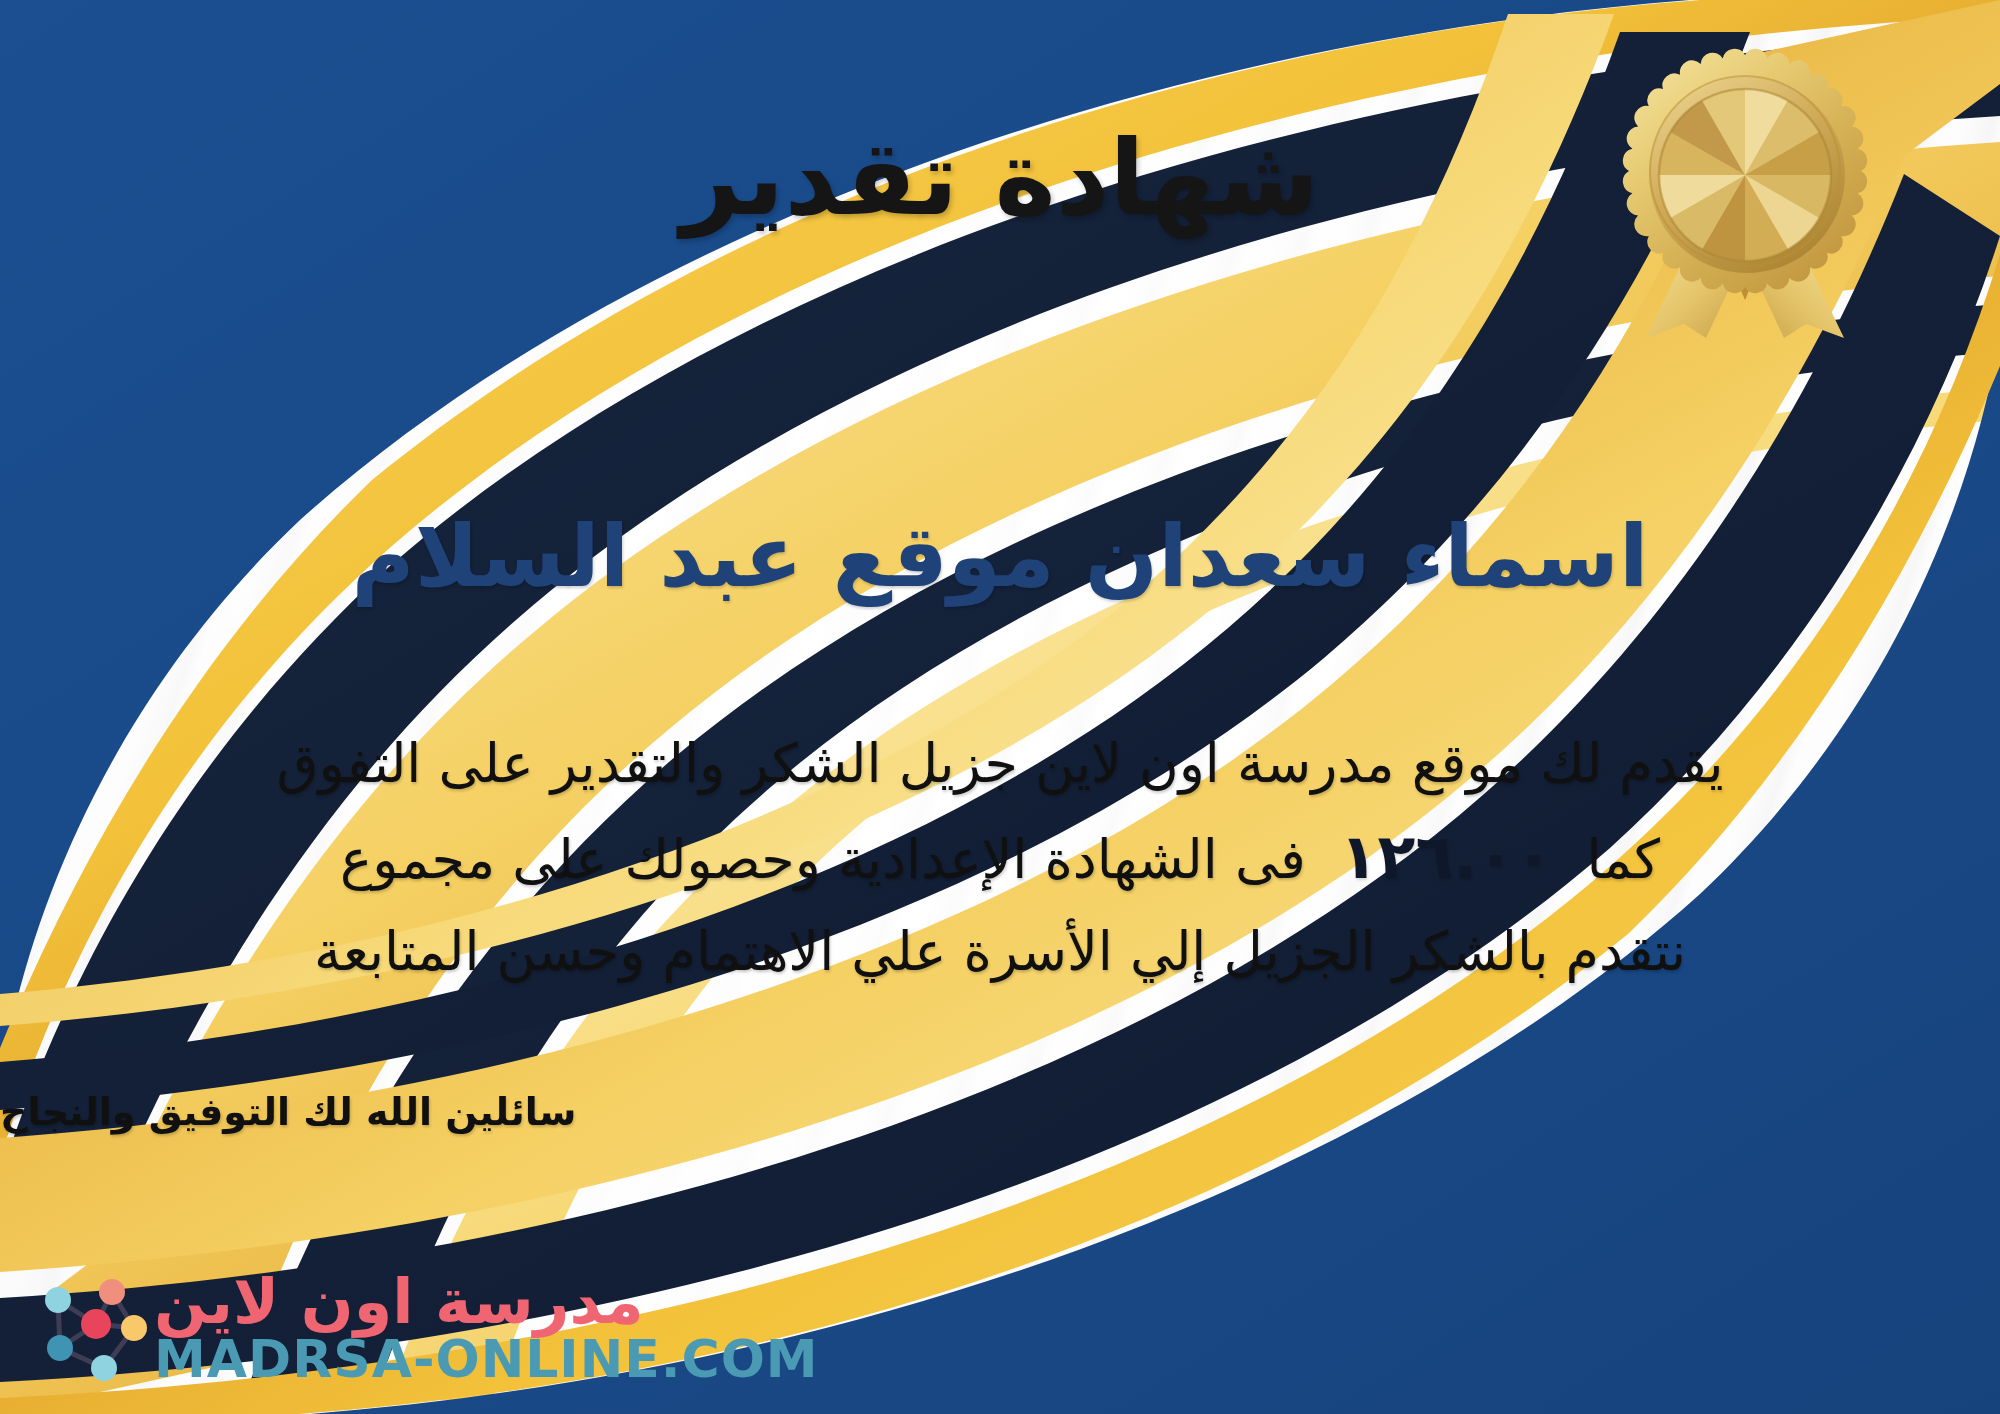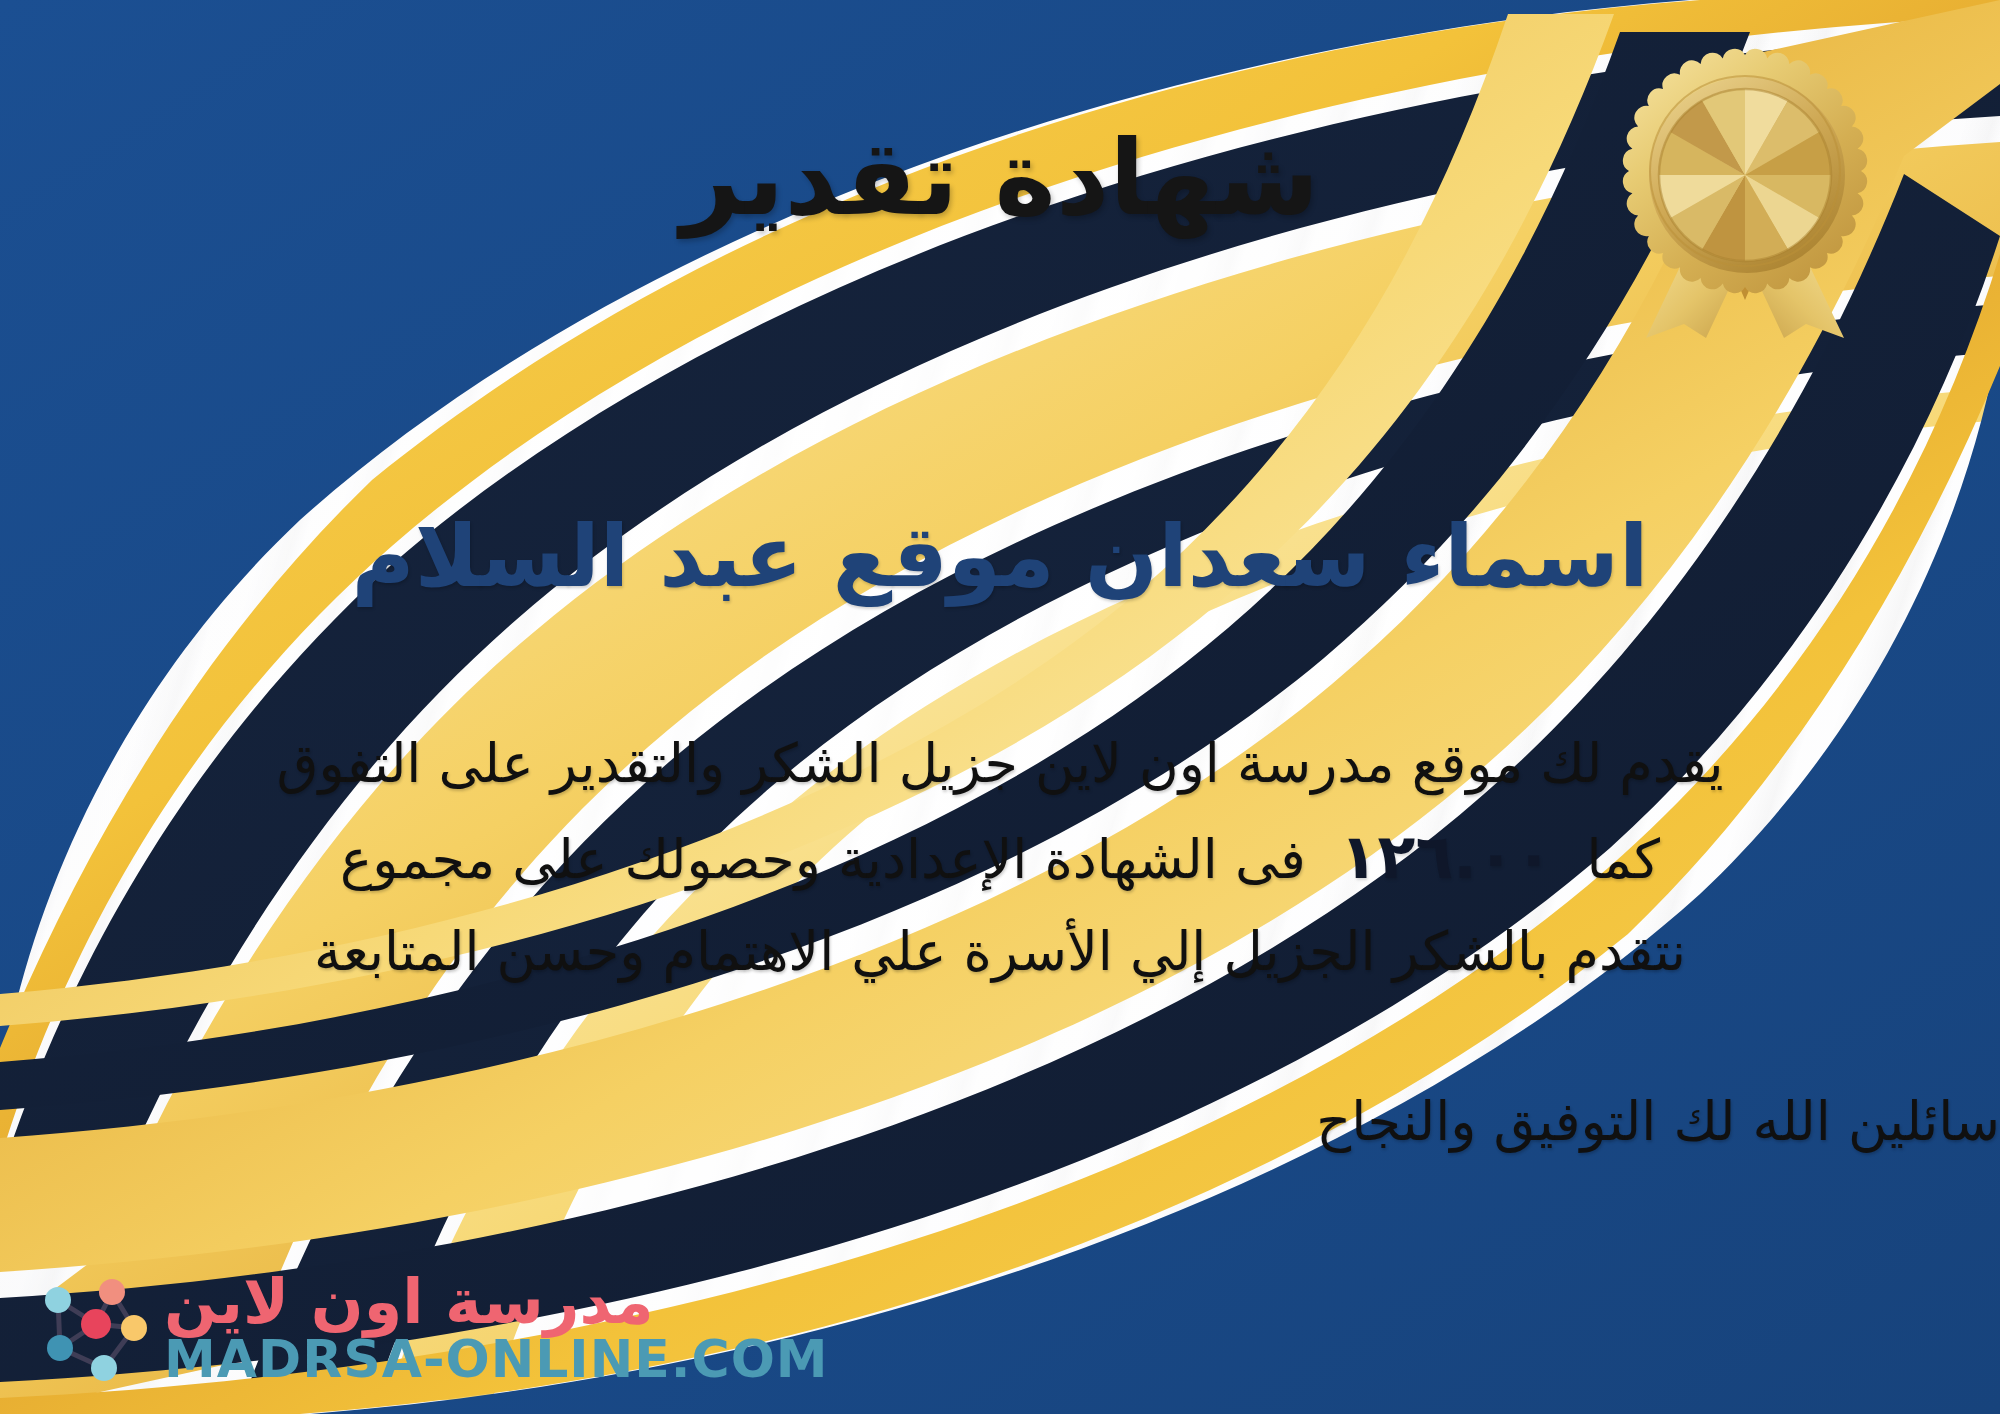--- a/index.html
+++ b/index.html
@@ -102,23 +102,23 @@
     font-weight: 700;
     padding: 0 34px;
     text-shadow: 1px 2px 3px rgba(0,0,0,0.15);
   }
 
   .closing {
     position: absolute;
     top: 1090px;
     left: 0;
     width: 2000px;
-    text-align: right;
-    font-size: 54px;
-    font-weight: 400;
+    text-align: left;
+    font-size: 38px;
+    font-weight: 700;
     color: #101010;
     text-shadow: 1px 2px 3px rgba(0,0,0,0.20);
   }
 
   
   .medal-wrap {
     position: absolute;
     top: 38px;
     left: 1610px;
     width: 270px;
@@ -128,21 +128,20 @@
 
   
   .logo {
     position: absolute;
     left: 34px;
     bottom: 26px;
     z-index: 8;
     display: flex;
     flex-direction: row-reverse;
     align-items: center;
-    gap: 10px;
   }
   .logo-text {
     display: flex;
     flex-direction: column;
     align-items: flex-end;
     line-height: 1;
   }
   .logo-ar {
     font-size: 62px;
     font-weight: 700;

